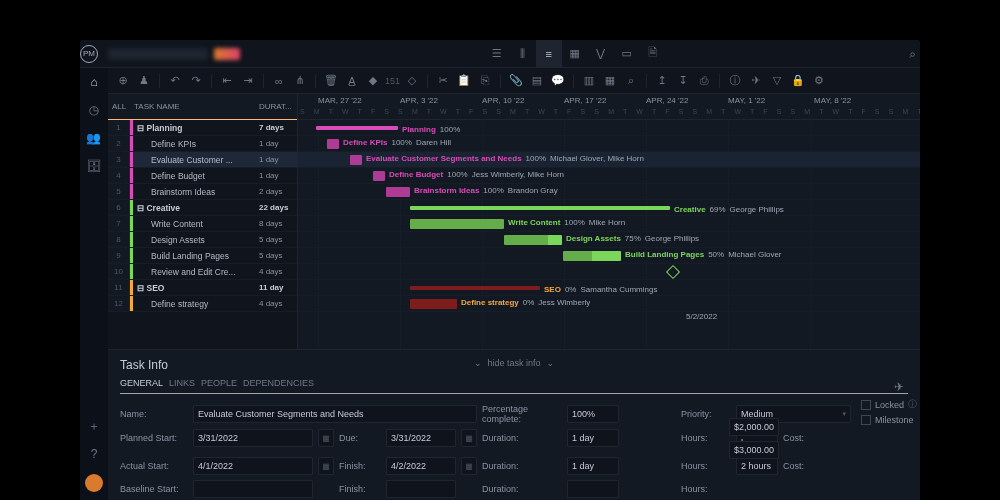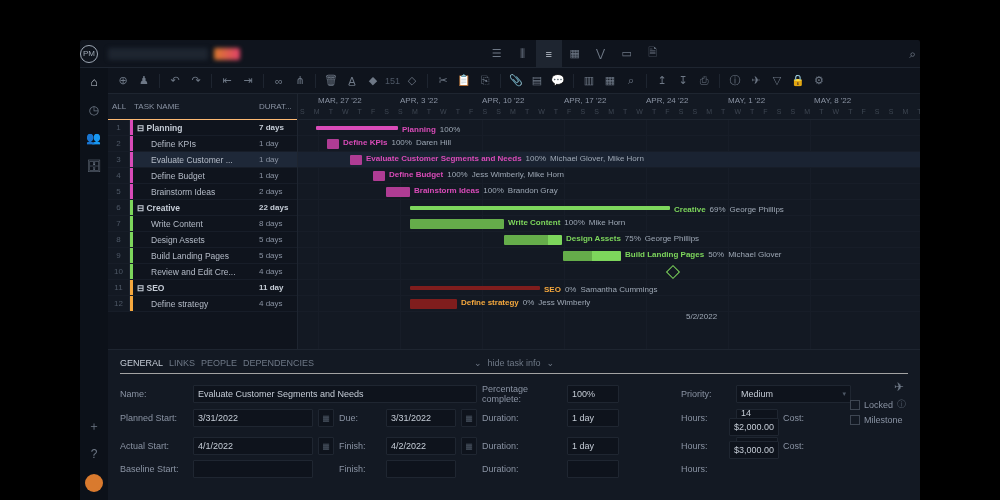--- a/index.html
+++ b/index.html
@@ -77,21 +77,21 @@
 .ti-title { font-size: 12px; color: #c5ccd6; margin-bottom: 6px; }
 .ti-hide { position: absolute; top: 8px; left: 50%; transform: translateX(-50%); font-size: 9px; color: #6e7886; display: flex; gap: 6px; align-items: center; }
 .ti-tabs { display: flex; gap: 6px; font-size: 9px; color: #6e7886; margin-bottom: 10px; border-bottom: 1px solid #a3a3a3; padding-bottom: 5px; }
 .ti-tab.active { color: #c5ccd6; }
 .ti-grid { display: grid; grid-template-columns: 68px 120px 16px 42px 70px 16px 80px 52px 52px 50px 42px 68px; gap: 5px 5px; align-items: center; font-size: 9px; }
 .ti-lbl { color: #8a93a3; font-size: 9px; text-align: left; }
 .ti-input { background: #0e131c; border: 1px solid #1f2631; color: #c5ccd6; font-size: 9px; height: 18px; padding: 0 4px; display: flex; align-items: center; border-radius: 1px; }
 .ti-cal { width: 16px; height: 18px; background: #0e131c; border: 1px solid #1f2631; display: flex; align-items:center; justify-content:center; color:#4e5866; font-size:8px; border-radius: 1px;}
 .ti-select { background: #0e131c; border: 1px solid #1f2631; color: #c5ccd6; font-size: 9px; height: 18px; padding: 4px 4px; display: flex; align-items: center; justify-content: space-between; border-radius: 1px; }
 .ti-select::after { content:'▾'; color:#4e5866; font-size:7px; }
-.ti-checks { position: absolute; right: 14px; top: 48px; font-size: 9px; color: #8a93a3; }
+.ti-checks { position: absolute; right: 3px; top: 48px; font-size: 9px; color: #8a93a3; }
 .ti-check { display: flex; align-items: center; gap: 4px; margin-bottom: 4px; }
 .cb { width: 10px; height: 10px; border: 1px solid #3e4652; }
 .send-ic { position: absolute; right: 16px; top: 30px; color: #6e7886; font-size: 12px; }
 </style>
 </head>
 <body>
 
 <div class="outer">
 <div class="app">
 
@@ -401,20 +401,21 @@
               </div>
         </div>
       </div>
 
       <div class="taskinfo">
         <div class="ti-hide">
           <span>⌄</span>
           <span>hide task info</span>
           <span>⌄</span>
         </div>
+        <div class="ti-title">Task Info</div>
         <div class="ti-tabs">
           <div class="ti-tab active">GENERAL</div>
           <div class="ti-tab">LINKS</div>
           <div class="ti-tab">PEOPLE</div>
           <div class="ti-tab">DEPENDENCIES</div>
         </div>
         <div class="send-ic">✈</div>
 
         <div class="ti-grid">
 

